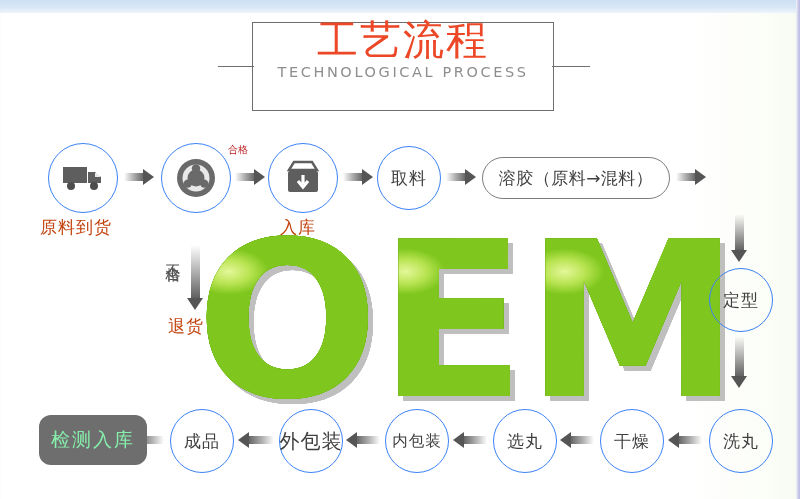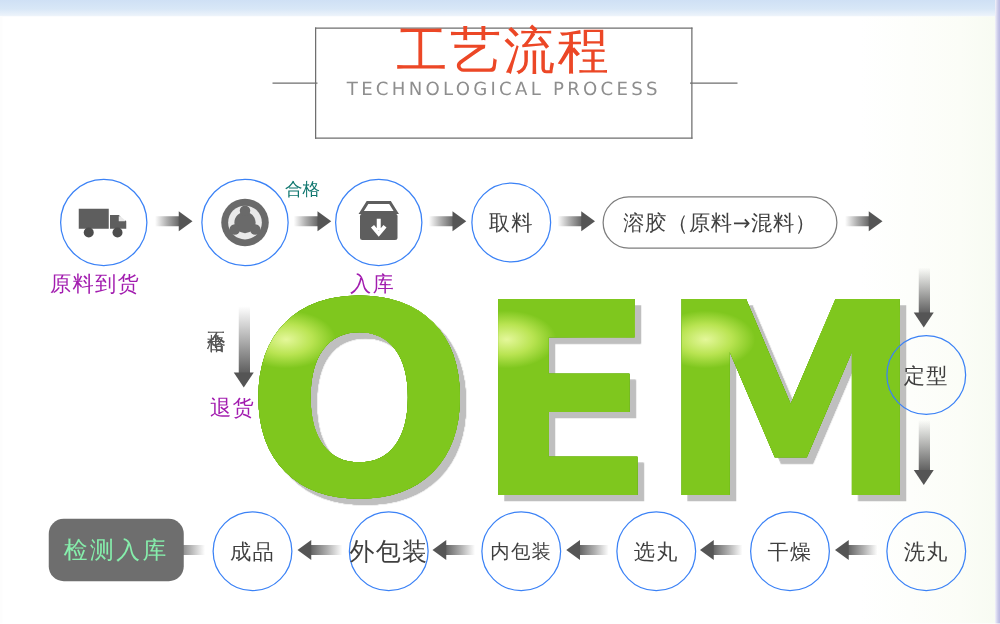--- a/index.html
+++ b/index.html
@@ -58,21 +58,21 @@
       radial-gradient(ellipse 62px 36px at 82% 68%, #eafaa8 0%, #aadd44 42%, #74bb1c 78%),
       radial-gradient(ellipse 40px 26px at 52% 88%, #d9f48e 0%, #95d02c 55%, #63ab16 88%),
       radial-gradient(ellipse 36px 22px at 58% 38%, #f2fcc4 0%, #b7e556 50%, #86c824 85%),
       linear-gradient(155deg,#a9de3c 0%,#8acb20 35%,#9ed533 60%,#7cc018 100%);
   }
 
   
   .circ{position:absolute;border:1px solid #3b82f6;border-radius:50%;
     background:transparent;display:flex;align-items:center;justify-content:center;}
   .circ .lbl{font-size:17px;color:#3f3f3f;white-space:nowrap;letter-spacing:1px;}
-  .cap{position:absolute;font-size:17px;color:#a21caf;white-space:nowrap;letter-spacing:1px;}
+  .cap{position:absolute;font-size:17px;color:#c2410c;white-space:nowrap;letter-spacing:1px;}
 
   .pill{position:absolute;border:1px solid #7d7d7d;border-radius:22px;
     display:flex;align-items:center;justify-content:center;background:#fff;}
   .pill .lbl{font-size:17px;color:#3f3f3f;white-space:nowrap;letter-spacing:.5px;}
 
   .boxdark{position:absolute;background:#6e6e6e;border-radius:12px;
     display:flex;align-items:center;justify-content:center;}
   .boxdark .lbl{font-size:19px;color:#86efac;white-space:nowrap;letter-spacing:2px;}
 
   
@@ -85,21 +85,21 @@
   .ar-r .head{right:0;top:0;border-top:8px solid transparent;border-bottom:8px solid transparent;border-left:11px solid #555;}
   
   .ar-l .shaft{right:0;top:4px;height:8px;
     background:linear-gradient(to left,rgba(120,120,120,0) 0%,rgba(110,110,110,.55) 45%,#5a5a5a 100%);}
   .ar-l .head{left:0;top:0;border-top:8px solid transparent;border-bottom:8px solid transparent;border-right:11px solid #555;}
   
   .ar-d .shaft{top:0;left:4px;width:9px;
     background:linear-gradient(to bottom,rgba(120,120,120,0) 0%,rgba(110,110,110,.5) 45%,#5a5a5a 100%);}
   .ar-d .head{bottom:0;left:0;border-left:8.5px solid transparent;border-right:8.5px solid transparent;border-top:12px solid #555;}
 
-  .arlbl{position:absolute;font-size:14px;color:#0f766e;white-space:nowrap;}
+  .arlbl{position:absolute;font-size:10px;color:#b91c1c;white-space:nowrap;}
   .vtext{position:absolute;font-size:15px;color:#555;white-space:nowrap;
     writing-mode:vertical-rl;text-orientation:upright;letter-spacing:1px;}
 
   
   .icn{display:block;}
 </style>
 </head>
 <body>
 
 <div id="stage">

